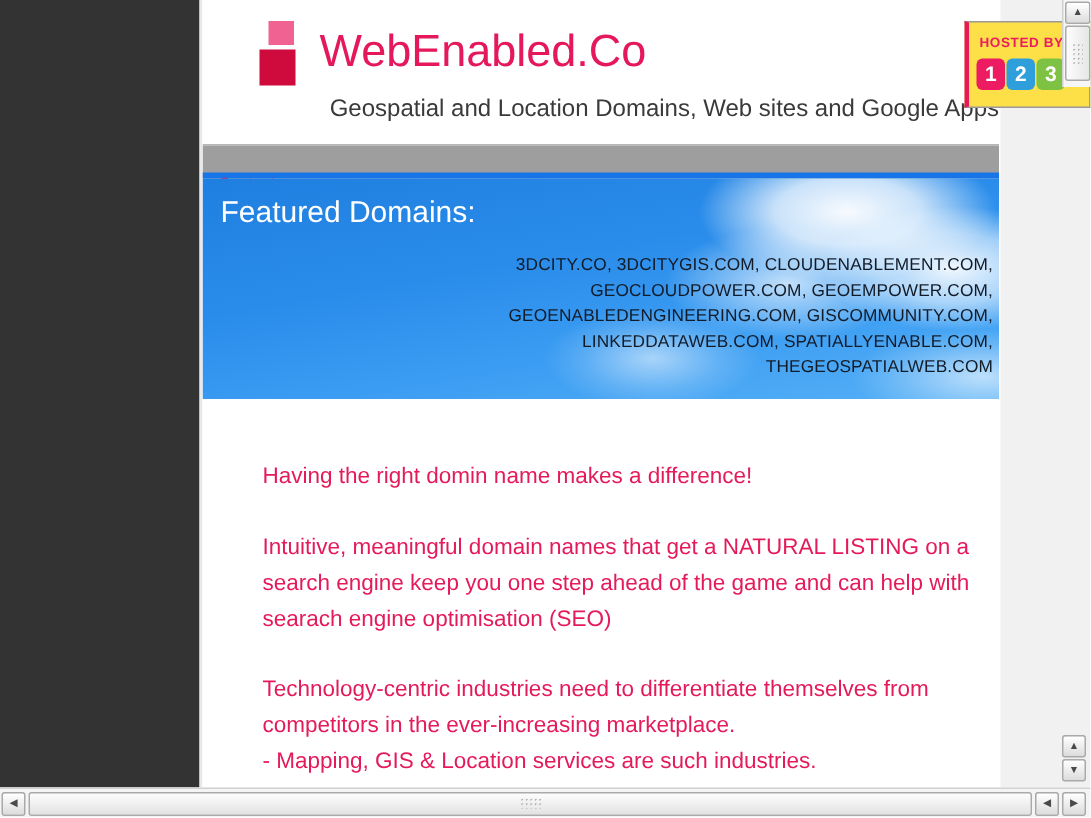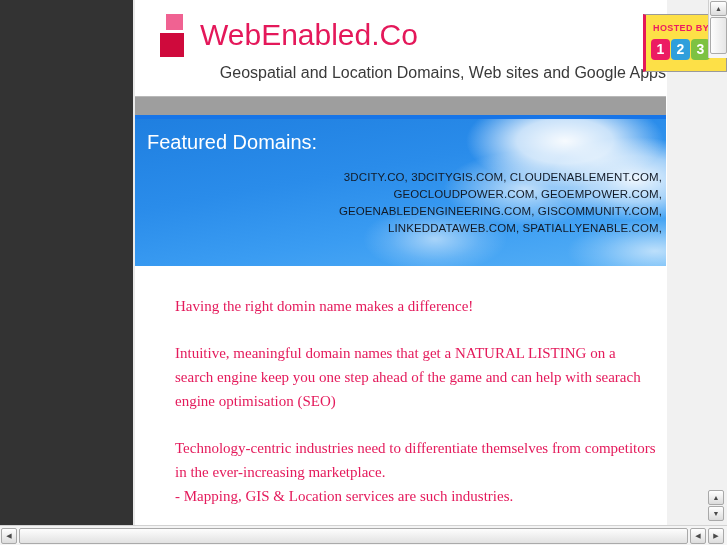--- a/index.html
+++ b/index.html
@@ -57,21 +57,21 @@
   
   #site-header {
     position: relative;
     height: 97px;
     background: #ffffff;
     border-bottom: 1px solid #b8b8b8;
   }
 
   #brand-row {
     position: absolute;
-    left: 3px; top: 6px;
+    left: 16px; top: 6px;
     height: 58px;
     display: flex;
     align-items: center;
   }
 
   #logo-mark {
     position: relative;
     width: 34px; height: 46px;
     margin-left: 20px;
     margin-right: 8px;
@@ -200,23 +200,22 @@
     text-align: right;
     font-size: 11.5px;
     line-height: 17px;
     color: #121b28;
     letter-spacing: 0.1px;
   }
 
   
   #body-copy {
     position: relative;
-    padding: 28px 10px 0 40px;
+    padding: 40px 10px 0 40px;
     color: #e41a5b;
-    font-family: Liberation Serif, serif;
   }
   .para {
     font-size: 15px;
     line-height: 24px;
     margin-bottom: 23px;
   }
   .para:last-child { margin-bottom: 0; }
 
   
   
@@ -348,20 +347,21 @@
       <a id="nav-contact">&gt;Contact us</a>
     </div>
 
     <div id="banner">
       <div id="banner-heading">Featured Domains:</div>
       <div id="domain-list">
         <div>3DCITY.CO, 3DCITYGIS.COM, CLOUDENABLEMENT.COM,</div>
         <div>GEOCLOUDPOWER.COM, GEOEMPOWER.COM,</div>
         <div>GEOENABLEDENGINEERING.COM, GISCOMMUNITY.COM,</div>
         <div>LINKEDDATAWEB.COM, SPATIALLYENABLE.COM,</div>
+        <div>THEGEOSPATIALWEB.COM</div>
       </div>
     </div>
 
     <div id="body-copy">
       <p class="para">Having the right domin name makes a difference!</p>
       <p class="para">Intuitive, meaningful domain names that get a NATURAL LISTING on a search engine keep you one step ahead of the game and can help with searach engine optimisation (SEO)</p>
       <p class="para">
         <span>Technology-centric industries need to differentiate themselves from competitors in the ever-increasing marketplace.</span><br>
         <span>- Mapping, GIS &amp; Location services are such industries.</span>
       </p>

